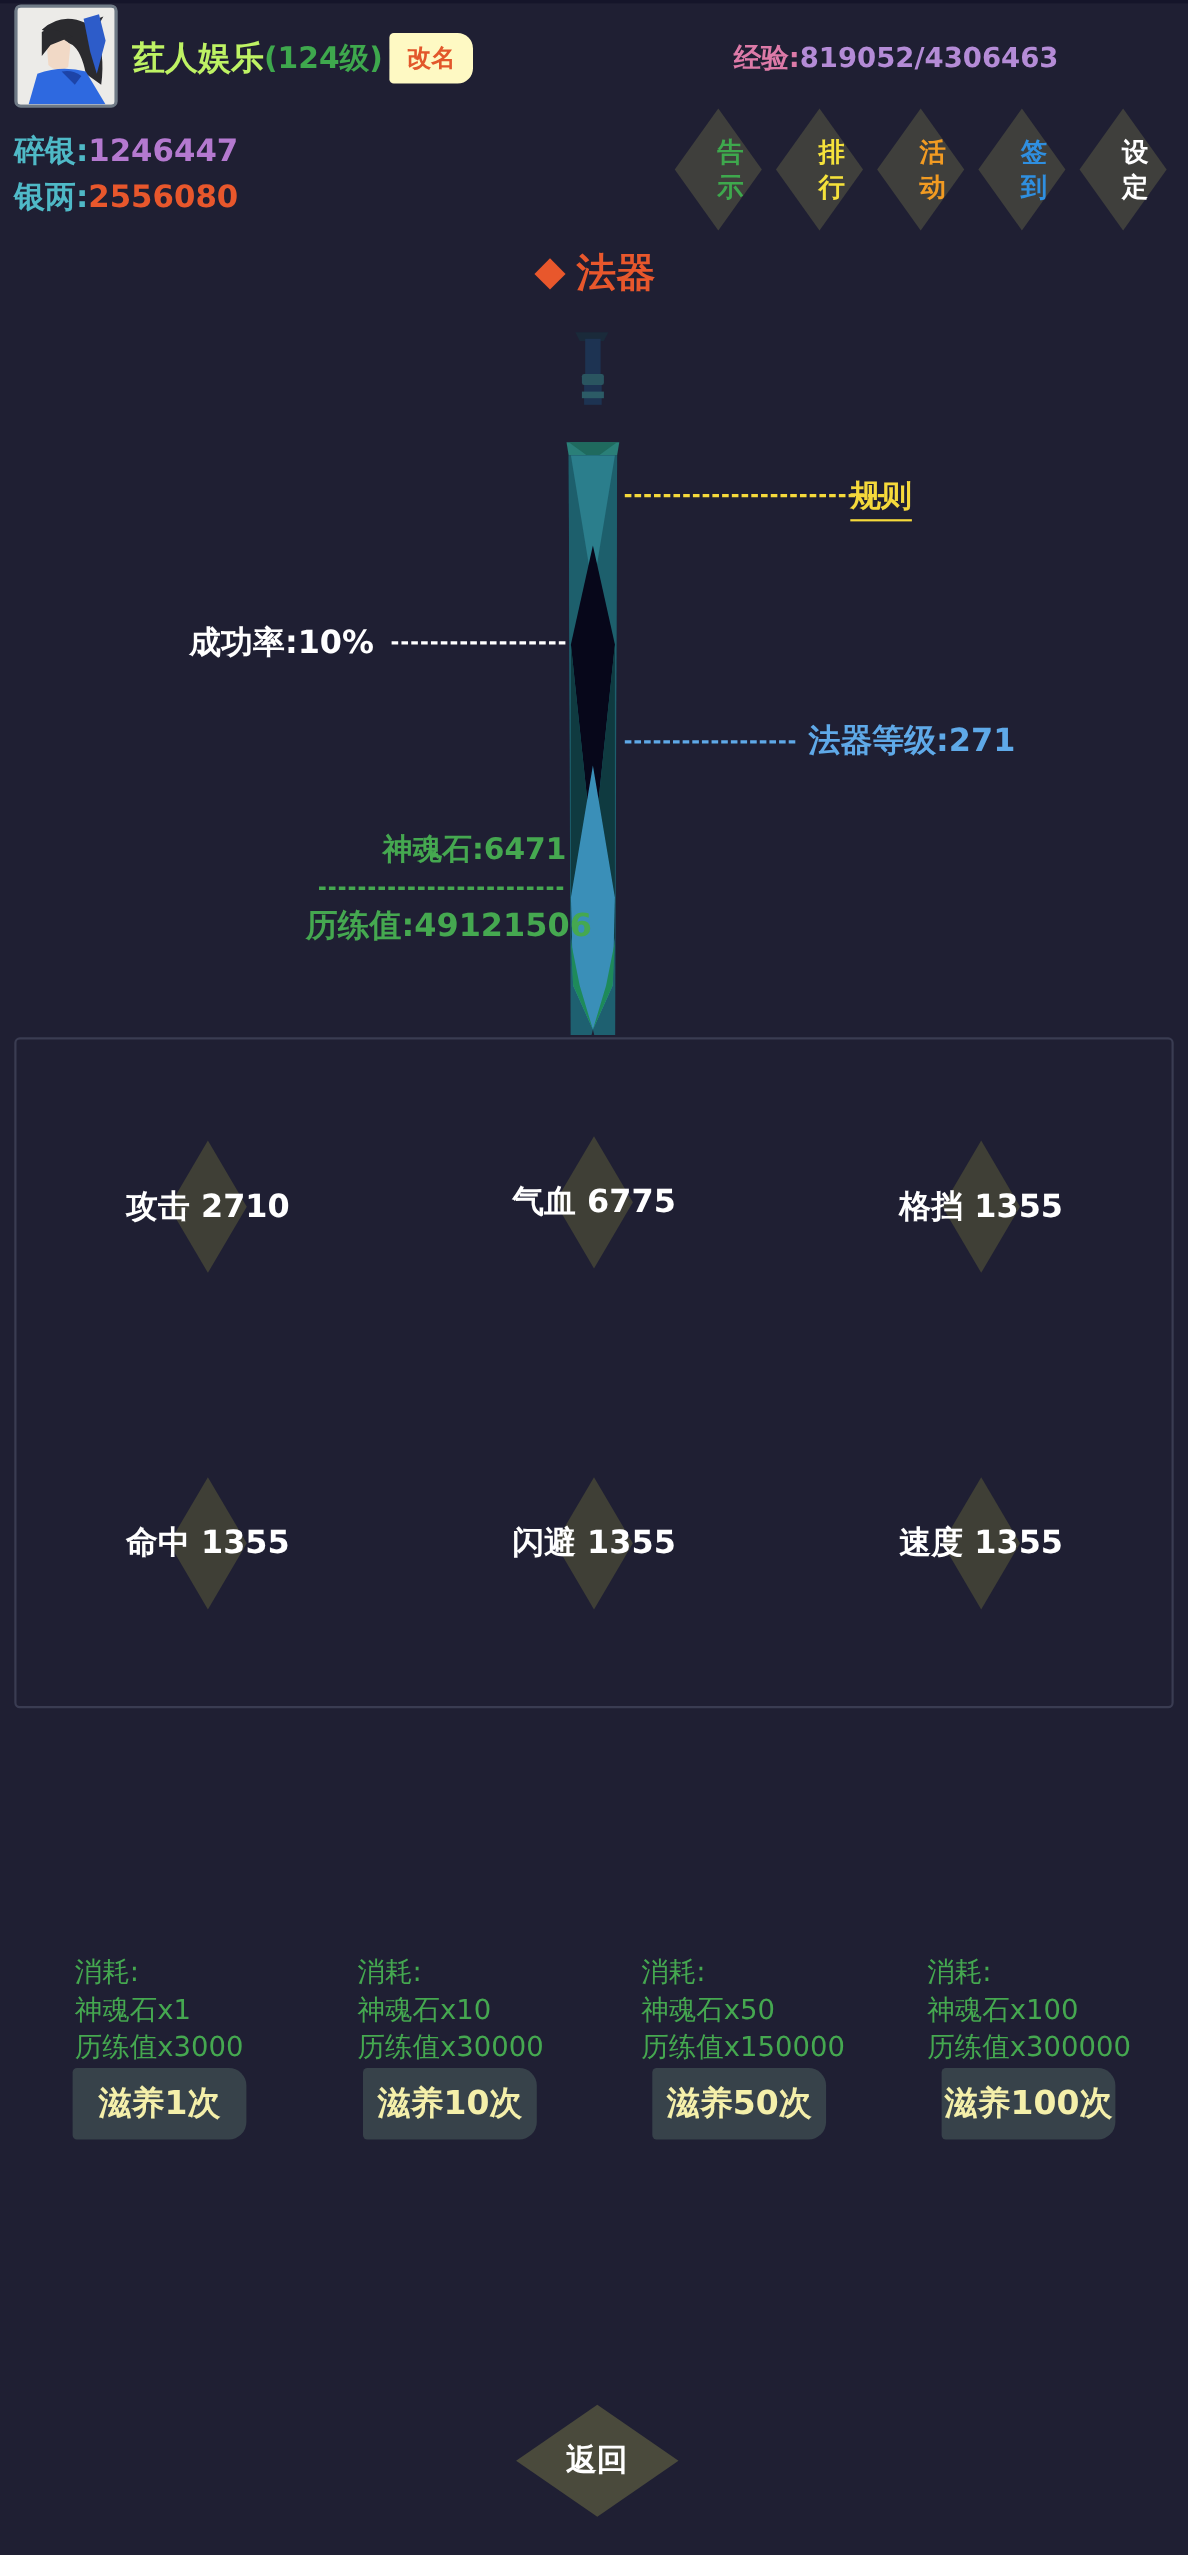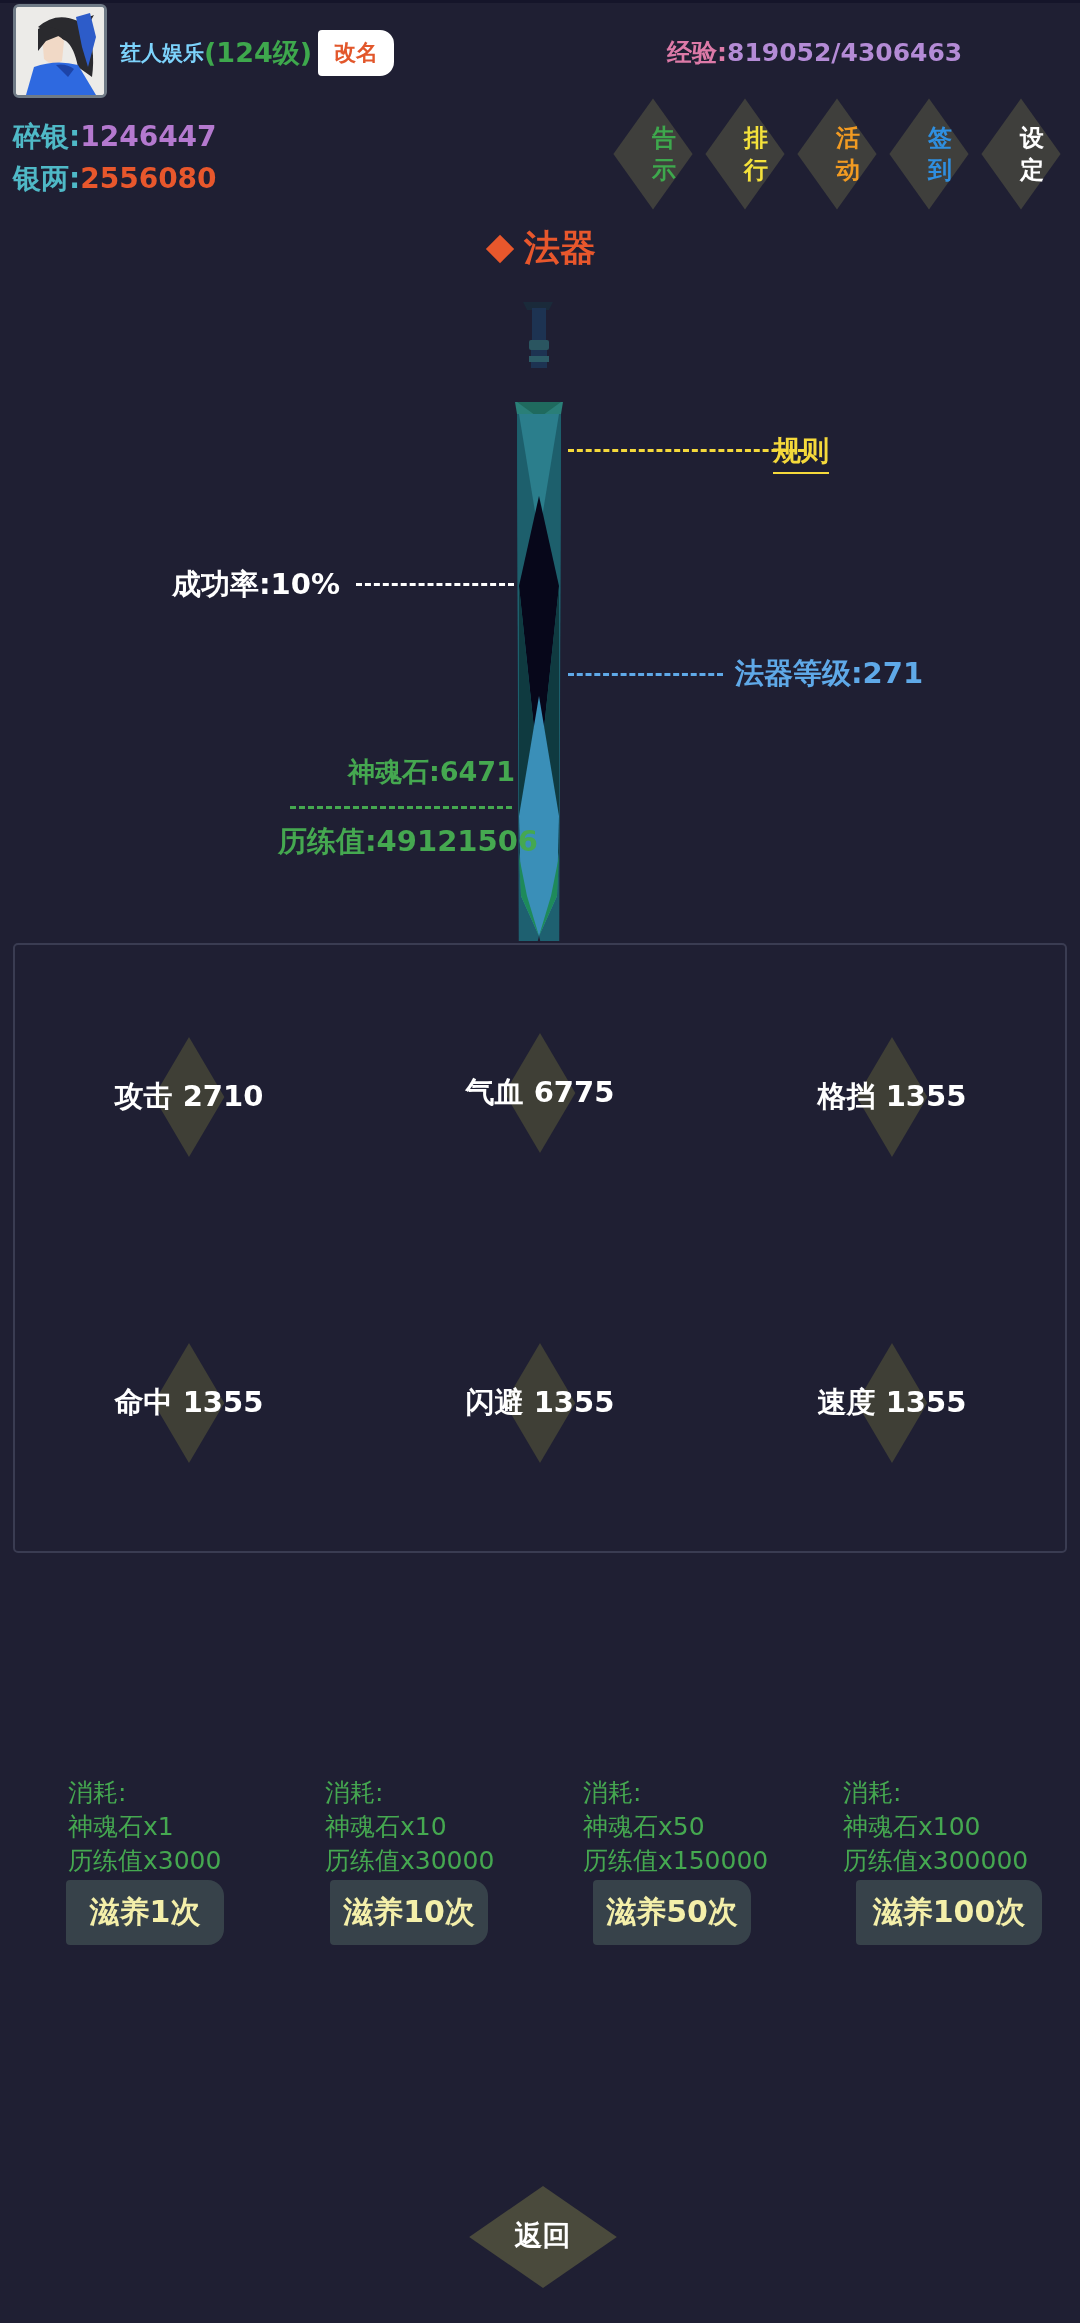--- a/index.html
+++ b/index.html
@@ -2,23 +2,23 @@
 <html><head>
 <meta charset="utf-8">
 <style>
   * { box-sizing: border-box; margin: 0; padding: 0; }
   html, body { width: 1080px; height: 2323px; background: #1f1f33; overflow: hidden; }
   body { position: relative; font-family: "DejaVu Sans", "Liberation Sans", sans-serif; color: #fff; }
   .topline { position: absolute; left: 0; top: 0; width: 1080px; height: 3px; background: #15152a; }
 
   .avatar { position: absolute; left: 13px; top: 4px; width: 94px; height: 94px; border: 3px solid #6f7a86; border-radius: 6px; background: #ecebe8; overflow: hidden; }
   .name-row { position: absolute; left: 120px; top: 30px; height: 46px; display: flex; align-items: center; }
-  .name { font-size: 21px; font-weight: bold; color: #7dd3fc; text-align: right; }
+  .name { font-size: 30px; font-weight: bold; color: #bef264; text-align: right; }
   .level { font-size: 27px; font-weight: bold; color: #3ea84d; }
-  .rename-btn { margin-left: 6px; background: #ffffff; color: #e2572b; font-size: 22px; font-weight: bold; padding: 8px 16px; border-radius: 4px 14px 14px 4px; }
+  .rename-btn { margin-left: 6px; background: #fef9c3; color: #e2572b; font-size: 22px; font-weight: bold; padding: 8px 16px; border-radius: 4px 14px 14px 4px; }
 
   .currency { position: absolute; left: 13px; font-size: 28px; font-weight: bold; }
   .currency .lbl { color: #4fb9c7; }
   .c1 { top: 118px; } .c1 .val { color: #b479cf; }
   .c2 { top: 160px; } .c2 .val { color: #e8572c; }
 
   .exp { position: absolute; left: 667px; top: 36px; font-size: 25px; font-weight: bold; }
   .exp .lbl { color: #dd7aa8; } .exp .val { color: #b48bd6; }
 
   .nav { position: absolute; top: 112px; height: 84px; width: 84px; display: flex; align-items: center; justify-content: center; }
@@ -191,19 +191,19 @@
 <div class="cost" style="left:583px;">
   <div class="line">消耗:</div>
   <div class="line">神魂石x50</div>
   <div class="line">历练值x150000</div>
   <div class="btn" style="width:158px; margin-left:10px;">滋养50次</div>
 </div>
 <div class="cost" style="left:843px;">
   <div class="line">消耗:</div>
   <div class="line">神魂石x100</div>
   <div class="line">历练值x300000</div>
-  <div class="btn" style="width:186px; margin-left:13px;">滋养100次</div>
+  <div class="btn" style="width:158px; margin-left:13px;">滋养100次</div>
 </div>
 
 <div class="back">
   <div class="dia"></div>
   <span class="t">返回</span>
 </div>
 
 </body></html>

